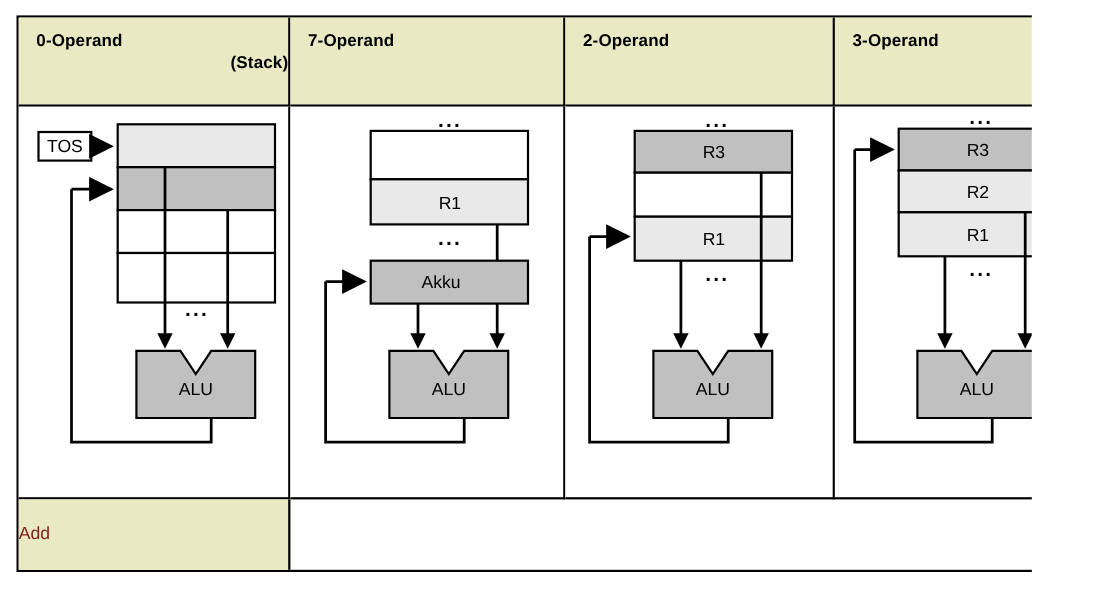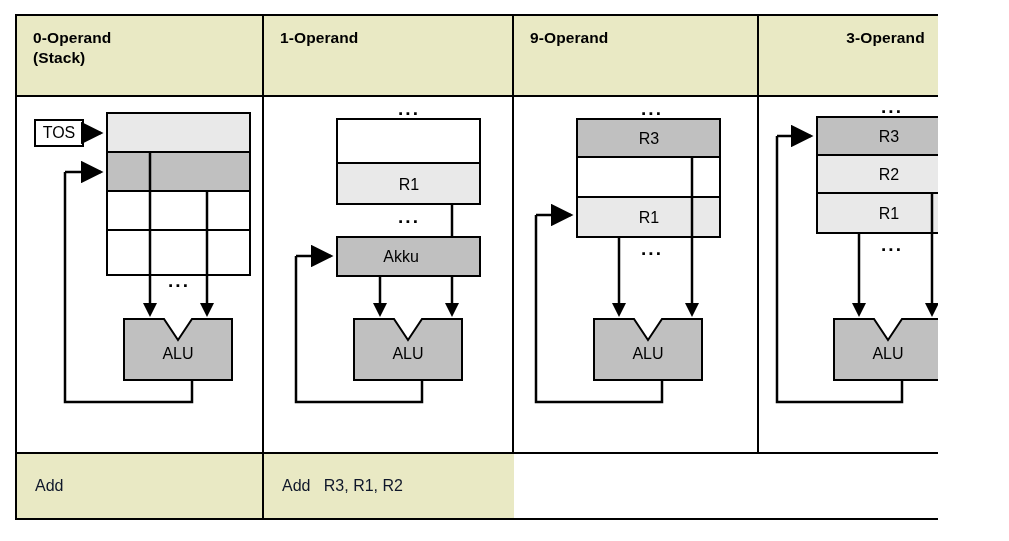--- a/index.html
+++ b/index.html
@@ -26,47 +26,47 @@
     display: grid;
     grid-template-columns: 247px 250px 245px 237px;
     grid-template-rows: 81px 357px 64px;
   }
   .cell {
     box-sizing: border-box;
     border-right: 2px solid #000000;
     position: relative;
     overflow: hidden;
   }
-  .cell.last { border-right: none; text-align: center; }
+  .cell.last { border-right: none; }
 
   .hdr {
     background: #e9e9c4;
     border-bottom: 2px solid #000000;
     font-weight: bold;
     font-size: 15.5px;
     color: #000000;
     padding: 12px 0 0 16px;
     line-height: 20px;
     letter-spacing: 0.1px;
   }
-  .hdr .l2 { display: block; }
+  .hdr .l2 { display: block; text-align: right; }
 
   .diag {
     background: #ffffff;
     border-bottom: 2px solid #000000;
   }
   .diag svg { display: block; }
 
   .instr {
     background: #e9e9c4;
     font-size: 16px;
-    color: #0f172a;
+    color: #7f1d1d;
     display: flex;
     align-items: center;
-    padding-left: 18px;
+    padding-left: 0;
     white-space: pre;
   }
 
   
   svg text {
     font-family: "Liberation Sans", sans-serif;
     fill: #000000;
   }
   .lbl { font-size: 16px; text-anchor: middle; }
   .dots { font-size: 19px; text-anchor: middle; font-weight: bold; letter-spacing: 2px; }
@@ -76,24 +76,24 @@
 <body>
 
 <div id="page">
   <div class="table-frame">
 
     <div class="cell hdr">
       <span>0-Operand</span>
       <span class="l2">(Stack)</span>
     </div>
     <div class="cell hdr">
-      <span>1-Operand</span>
+      <span>7-Operand</span>
     </div>
     <div class="cell hdr">
-      <span>9-Operand</span>
+      <span>2-Operand</span>
       <span class="l2"></span>
     </div>
     <div class="cell hdr last">
       <span>3-Operand</span>
       <span class="l2"></span>
     </div>
 
     <div class="cell diag">
       <svg width="245" height="355" viewBox="0 0 245 355">
         <defs>
@@ -248,18 +248,15 @@
           <text class="lbl" x="129" y="262">ALU</text>
         </g>
 
         <path d="M143,283 L143,305 L18,305 L18,39" fill="none" stroke="#000" stroke-width="2.5"></path>
       </svg>
     </div>
 
     <div class="cell instr">
       <span>Add</span>
     </div>
-    <div class="cell instr last">
-      <span>Add   R3, R1, R2</span>
-    </div>
 
   </div>
 </div>
 
 </body></html>

